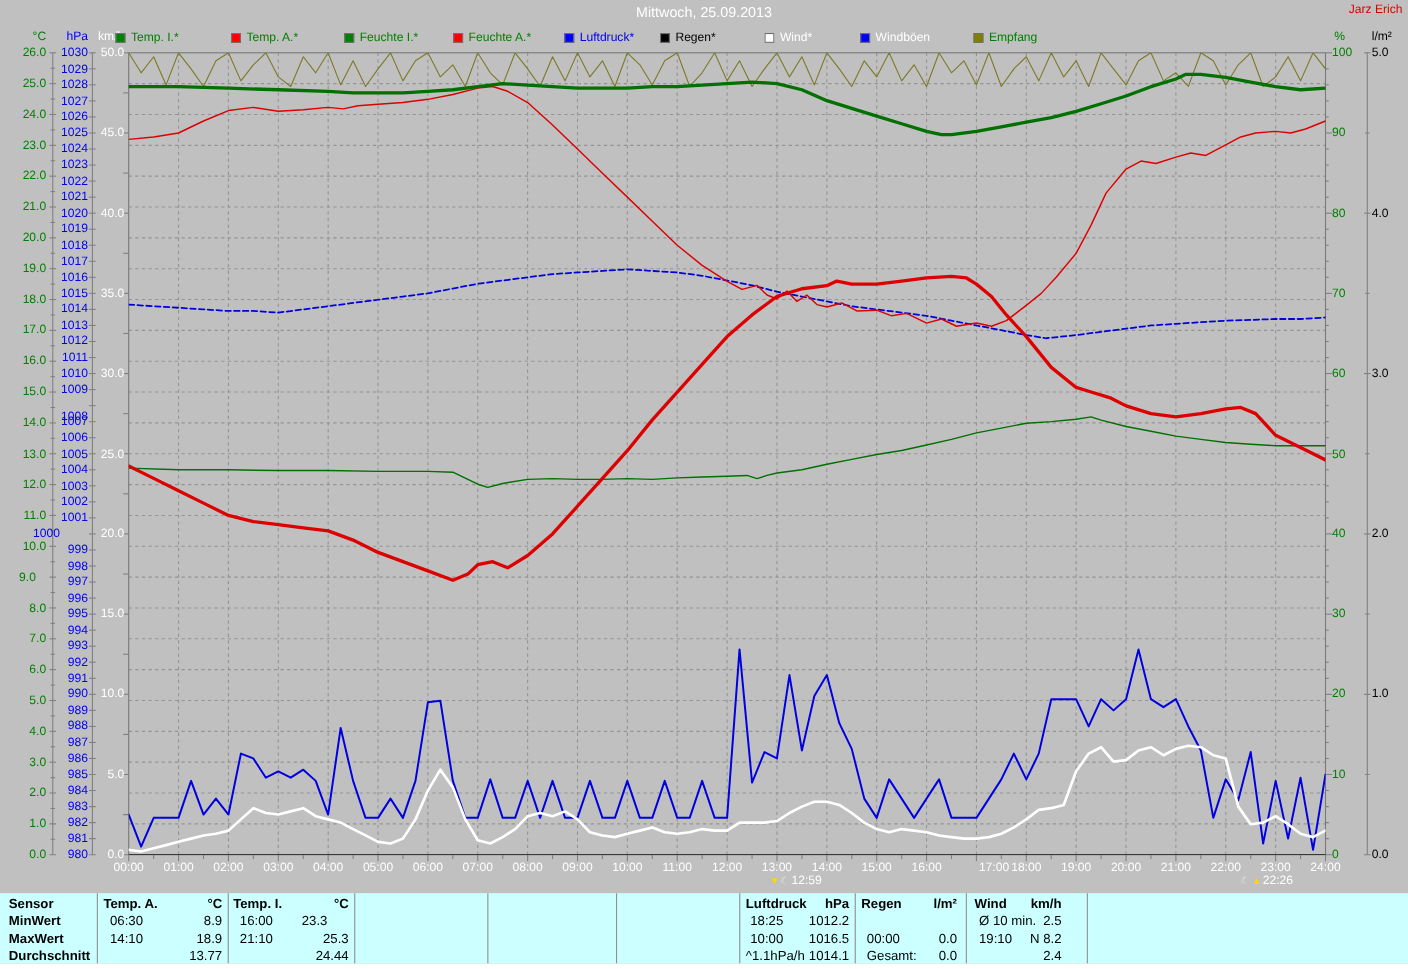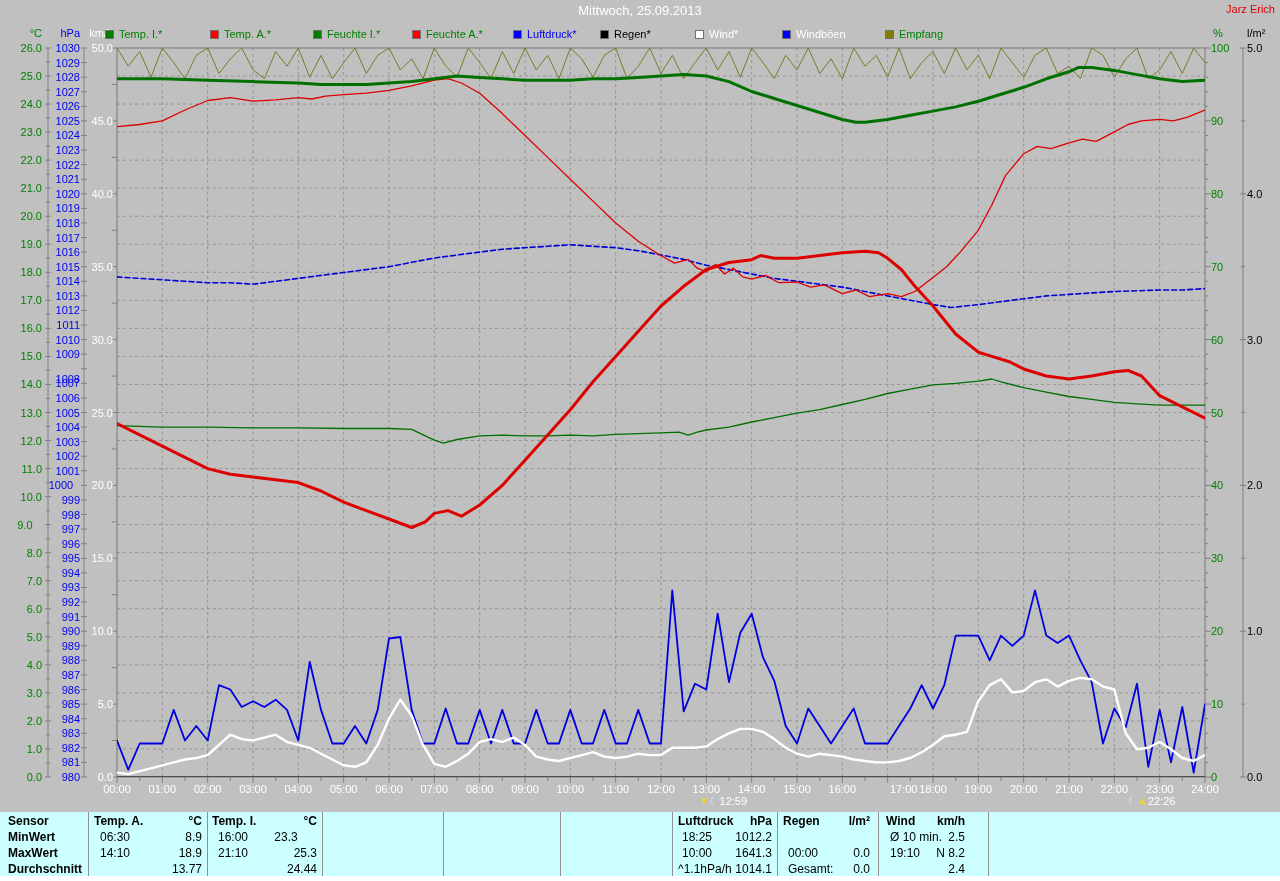--- a/index.html
+++ b/index.html
@@ -438,21 +438,21 @@
     <span class="axlab" style="left: 46px; width: 34px; text-align: right; color: rgb(0, 0, 238); top: 334.6px;">1010</span>
     <span class="axlab" style="left: 46px; width: 34px; text-align: right; color: rgb(0, 0, 238); top: 349.18px;">1009</span>
     <span class="axlab" style="left: 46px; width: 34px; text-align: right; color: rgb(0, 0, 238); top: 363.76px; margin-top: 10px;">1008</span>
     <span class="axlab" style="left: 46px; width: 34px; text-align: right; color: rgb(0, 0, 238); top: 378.34px;">1007</span>
     <span class="axlab" style="left: 46px; width: 34px; text-align: right; color: rgb(0, 0, 238); top: 392.92px;">1006</span>
     <span class="axlab" style="left: 46px; width: 34px; text-align: right; color: rgb(0, 0, 238); top: 407.5px;">1005</span>
     <span class="axlab" style="left: 46px; width: 34px; text-align: right; color: rgb(0, 0, 238); top: 422.08px;">1004</span>
     <span class="axlab" style="left: 46px; width: 34px; text-align: right; color: rgb(0, 0, 238); top: 436.66px;">1003</span>
     <span class="axlab" style="left: 46px; width: 34px; text-align: right; color: rgb(0, 0, 238); top: 451.24px;">1002</span>
     <span class="axlab" style="left: 46px; width: 34px; text-align: right; color: rgb(0, 0, 238); top: 465.82px;">1001</span>
-    <span class="axlab" style="left: 44px; width: 34px; text-align: center; color: rgb(0, 0, 238); top: 480.4px;">1000</span>
+    <span class="axlab" style="left: 30px; width: 34px; text-align: left; color: rgb(0, 0, 238); top: 480.4px;">1000</span>
     <span class="axlab" style="left: 46px; width: 34px; text-align: right; color: rgb(0, 0, 238); top: 494.98px;">999</span>
     <span class="axlab" style="left: 46px; width: 34px; text-align: right; color: rgb(0, 0, 238); top: 509.56px;">998</span>
     <span class="axlab" style="left: 46px; width: 34px; text-align: right; color: rgb(0, 0, 238); top: 524.14px;">997</span>
     <span class="axlab" style="left: 46px; width: 34px; text-align: right; color: rgb(0, 0, 238); top: 538.72px;">996</span>
     <span class="axlab" style="left: 46px; width: 34px; text-align: right; color: rgb(0, 0, 238); top: 553.3px;">995</span>
     <span class="axlab" style="left: 46px; width: 34px; text-align: right; color: rgb(0, 0, 238); top: 567.88px;">994</span>
     <span class="axlab" style="left: 46px; width: 34px; text-align: right; color: rgb(0, 0, 238); top: 582.46px;">993</span>
     <span class="axlab" style="left: 46px; width: 34px; text-align: right; color: rgb(0, 0, 238); top: 597.04px;">992</span>
     <span class="axlab" style="left: 46px; width: 34px; text-align: right; color: rgb(0, 0, 238); top: 611.62px;">991</span>
     <span class="axlab" style="left: 46px; width: 34px; text-align: right; color: rgb(0, 0, 238); top: 626.2px;">990</span>
@@ -555,21 +555,21 @@
   <div class="tcell r1" style="left:255px;width:62px;text-align:center">23.3</div>
   <div class="tcell r2" style="left:218px">21:10</div>
   <div class="tcell r2" style="left:255px;width:62px;text-align:right">25.3</div>
   <div class="tcell r3" style="left:255px;width:62px;text-align:right">24.44</div>
 
   <div class="tcell b r0" style="left:678px">Luftdruck</div>
   <div class="tcell b r0" style="left:718px;width:54px;text-align:right">hPa</div>
   <div class="tcell r1" style="left:682px">18:25</div>
   <div class="tcell r1" style="left:705px;width:67px;text-align:right">1012.2</div>
   <div class="tcell r2" style="left:682px">10:00</div>
-  <div class="tcell r2" style="left:705px;width:67px;text-align:right">1641.3</div>
+  <div class="tcell r2" style="left:705px;width:67px;text-align:right">1016.5</div>
   <div class="tcell r3" style="left:678px">^1.1hPa/h</div>
   <div class="tcell r3" style="left:705px;width:67px;text-align:right">1014.1</div>
 
   <div class="tcell b r0" style="left:783px">Regen</div>
   <div class="tcell b r0" style="left:810px;width:60px;text-align:right">l/m²</div>
   <div class="tcell r2" style="left:788px">00:00</div>
   <div class="tcell r2" style="left:815px;width:55px;text-align:right">0.0</div>
   <div class="tcell r3" style="left:788px">Gesamt:</div>
   <div class="tcell r3" style="left:815px;width:55px;text-align:right">0.0</div>
 

